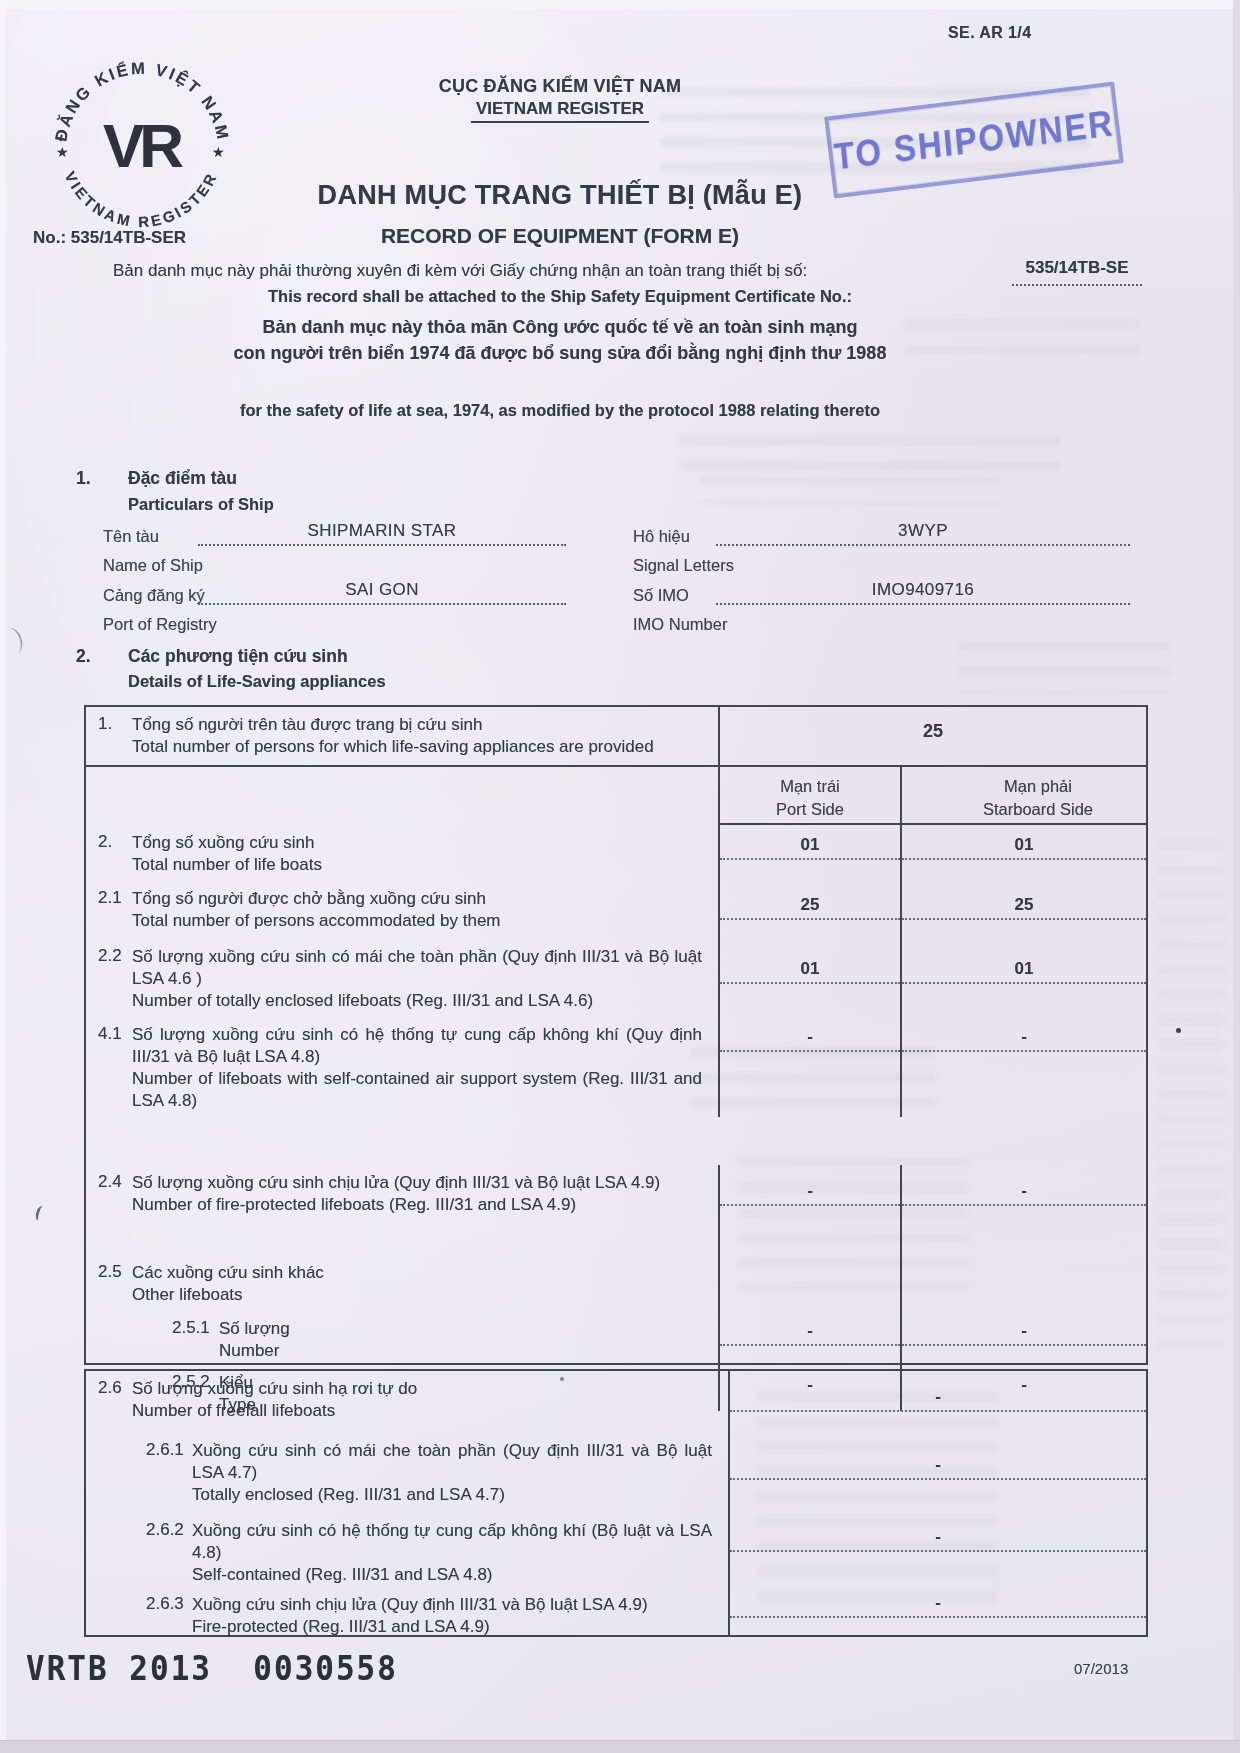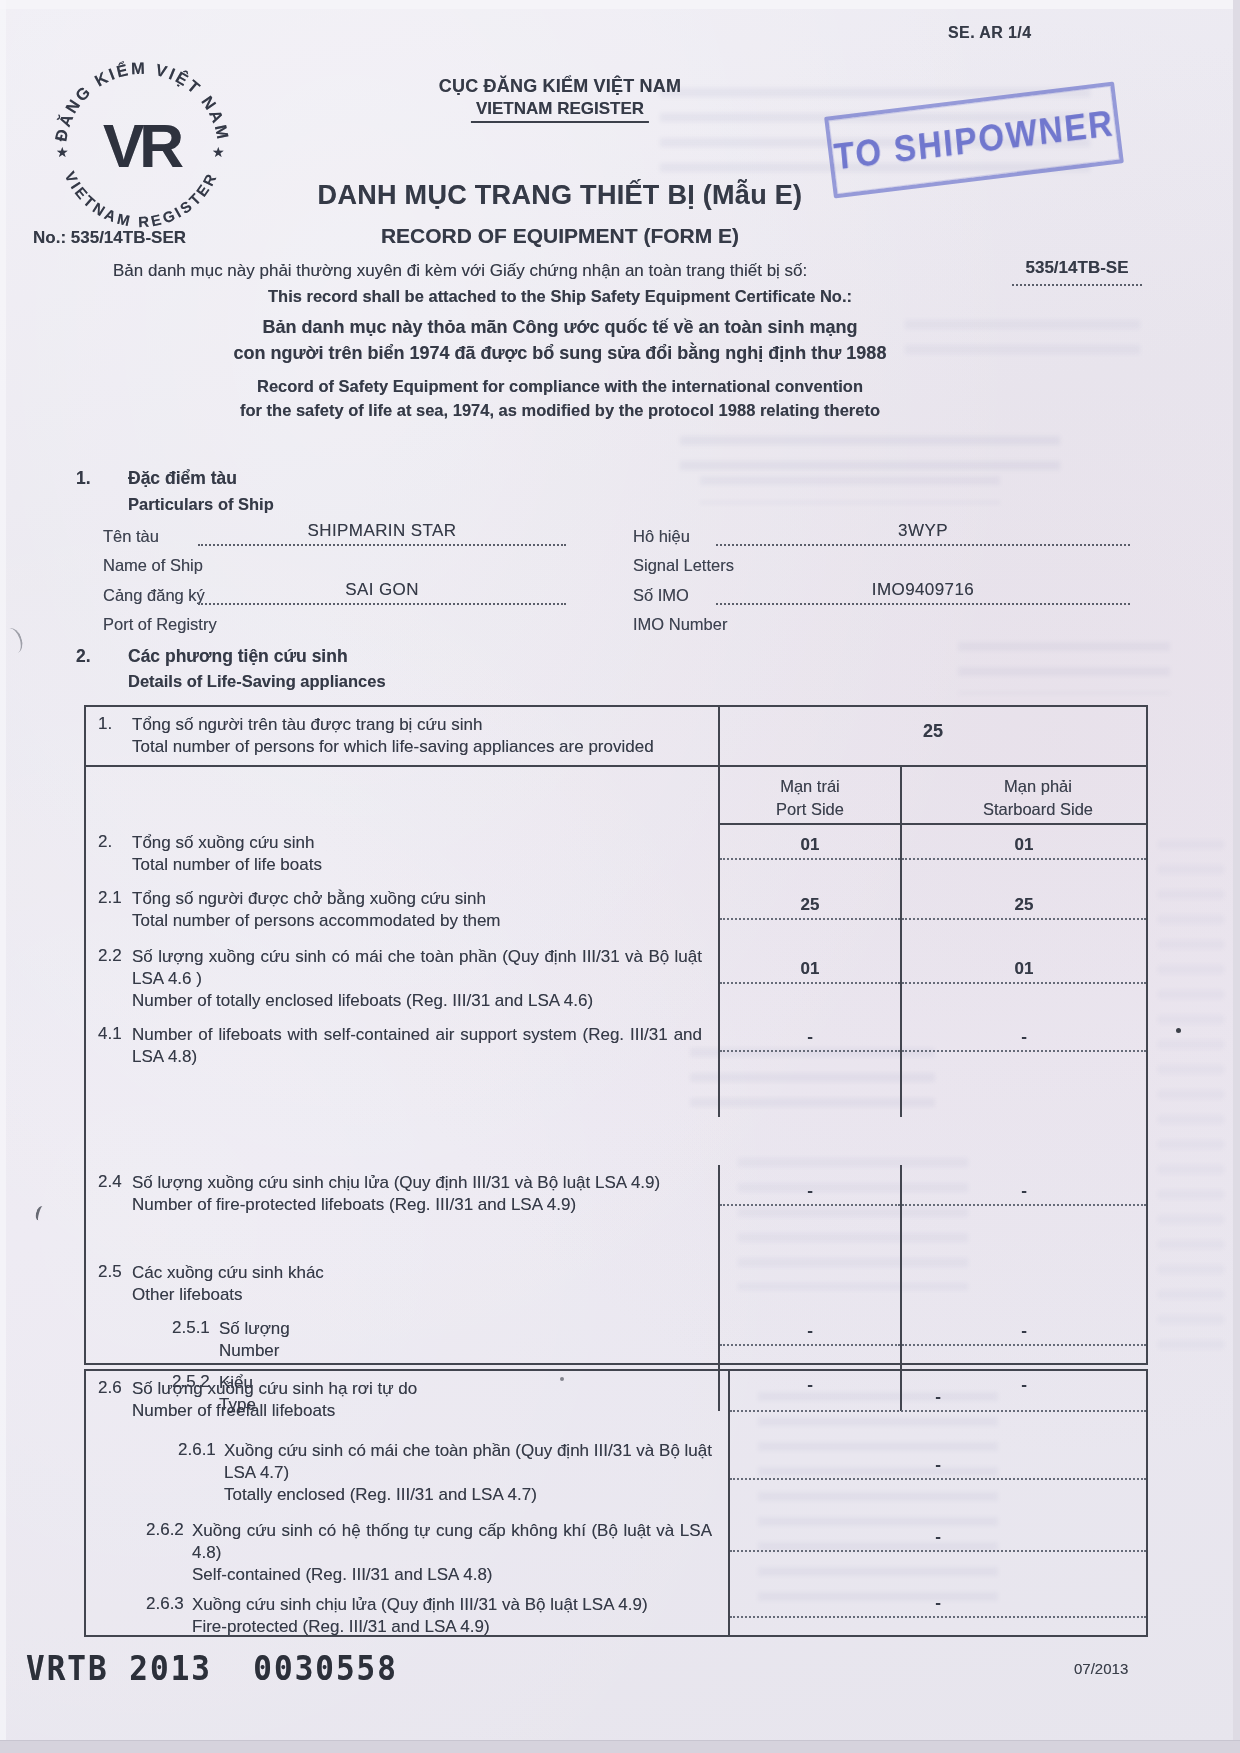--- a/index.html
+++ b/index.html
@@ -146,21 +146,20 @@
 
   <div class="cx title-vi">DANH MỤC TRANG THIẾT BỊ (Mẫu E)</div>
   <div class="cx title-en">RECORD OF EQUIPMENT (FORM E)</div>
 
   <div class="abs attach-vi">Bản danh mục này phải thường xuyên đi kèm với Giấy chứng nhận an toàn trang thiết bị số:</div>
   <div class="abs attach-no">535/14TB-SE</div>
   <div class="cx attach-en">This record shall be attached to the Ship Safety Equipment Certificate No.:</div>
 
   <div class="cx conv-vi1">Bản danh mục này thỏa mãn Công ước quốc tế về an toàn sinh mạng</div>
   <div class="cx conv-vi2">con người trên biển 1974 đã được bổ sung sửa đổi bằng nghị định thư 1988</div>
-  <div class="cx conv-en1">Record of Safety Equipment for compliance with the international convention</div>
   <div class="cx conv-en2">for the safety of life at sea, 1974, as modified by the protocol 1988 relating thereto</div>
 
   <div class="abs h-no" style="left:76px;top:468px;">1.</div>
   <div class="abs h-vi" style="left:128px;top:468px;">Đặc điểm tàu</div>
   <div class="abs h-en" style="left:128px;top:495px;">Particulars of Ship</div>
 
   <div class="abs f-label" style="left:103px;top:527px;">Tên tàu</div>
   <div class="abs f-line" style="left:198px;top:521px;width:368px;">SHIPMARIN STAR</div>
   <div class="abs f-label" style="left:103px;top:556px;">Name of Ship</div>
 
@@ -278,20 +277,21 @@
               <div class="vdot"></div>
             </div>
           </div>
       </div>
     </div>
 
     <div class="trow" style="height:100px;">
       <div class="tdesc">
         <span class="tnum">4.1</span>
         <div class="ttext">
+          <div class="vi">Số lượng xuồng cứu sinh có hệ thống tự cung cấp không khí (Quy định III/31 và Bộ luật LSA 4.8)</div>
           <div class="en">Number of lifeboats with self-contained air support system (Reg. III/31 and LSA 4.8)</div>
         </div>
       </div>
       <div class="tval">
         <div class="tport">
             <div class="vwrap">
               <div class="vtext">-</div>
               <div class="vdot"></div>
             </div>
           </div>
@@ -411,21 +411,21 @@
       <div class="tval2">
         <div class="tstbd">
             <div class="vwrap" style="padding-top:16px;">
               <div class="vtext">-</div>
               <div class="vdot"></div>
             </div>
           </div>
       </div>
     </div>
 
-    <div class="trow indent" style="height:80px;margin-left:32px;">
+    <div class="trow indent" style="height:80px;">
       <div class="tdesc">
         <span class="tnum">2.6.1</span>
         <div class="ttext">
           <div class="vi">Xuồng cứu sinh có mái che toàn phần (Quy định III/31 và Bộ luật LSA 4.7)</div>
           <div class="en">Totally enclosed (Reg. III/31 and LSA 4.7)</div>
         </div>
       </div>
       <div class="tval2">
         <div class="tstbd">
             <div class="vwrap" style="padding-top:22px;">

